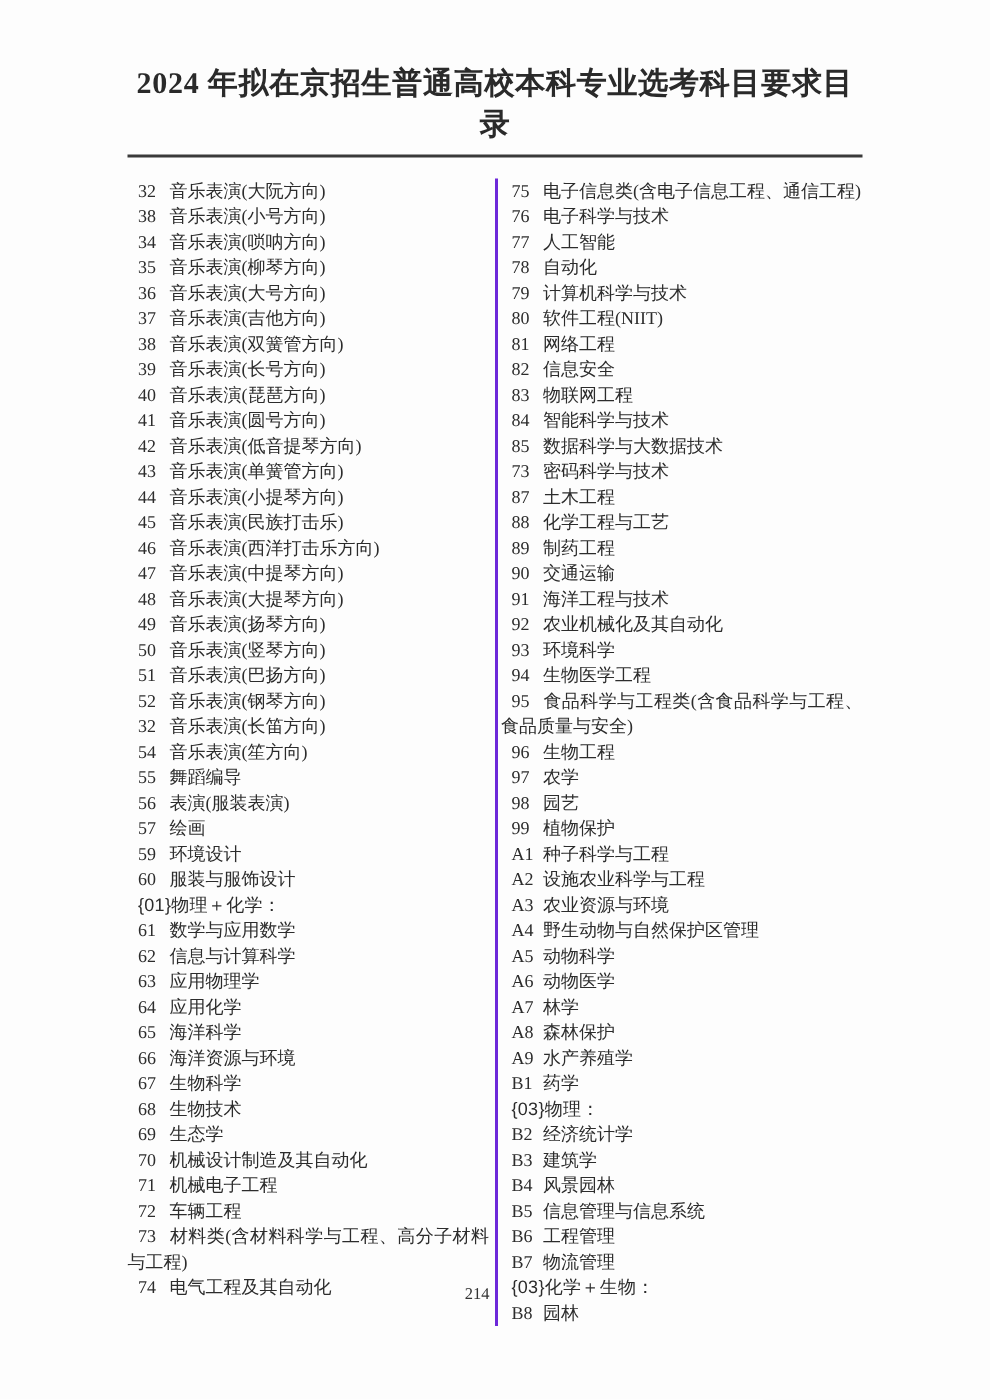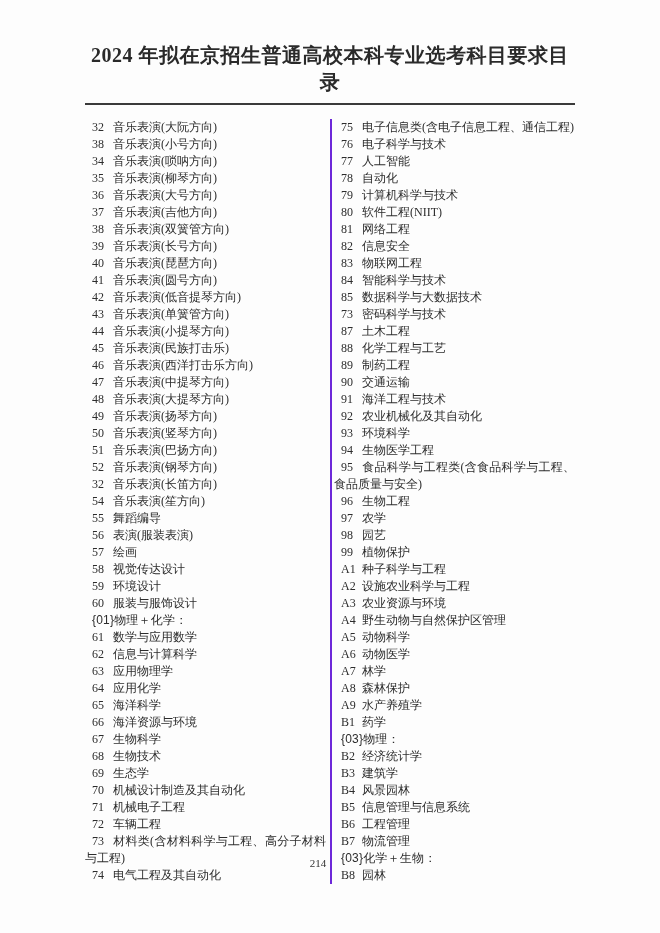--- a/index.html
+++ b/index.html
@@ -106,21 +106,20 @@
           <div class="line"><span class="num">48</span><span class="label">音乐表演(大提琴方向)</span></div>
           <div class="line"><span class="num">49</span><span class="label">音乐表演(扬琴方向)</span></div>
           <div class="line"><span class="num">50</span><span class="label">音乐表演(竖琴方向)</span></div>
           <div class="line"><span class="num">51</span><span class="label">音乐表演(巴扬方向)</span></div>
           <div class="line"><span class="num">52</span><span class="label">音乐表演(钢琴方向)</span></div>
           <div class="line"><span class="num">32</span><span class="label">音乐表演(长笛方向)</span></div>
           <div class="line"><span class="num">54</span><span class="label">音乐表演(笙方向)</span></div>
           <div class="line"><span class="num">55</span><span class="label">舞蹈编导</span></div>
           <div class="line"><span class="num">56</span><span class="label">表演(服装表演)</span></div>
           <div class="line"><span class="num">57</span><span class="label">绘画</span></div>
-          <div class="line"><span class="num">58</span><span class="label">视觉传达设计</span></div>
           <div class="line"><span class="num">59</span><span class="label">环境设计</span></div>
           <div class="line"><span class="num">60</span><span class="label">服装与服饰设计</span></div>
           <div class="line group">{01}物理＋化学：</div>
           <div class="line"><span class="num">61</span><span class="label">数学与应用数学</span></div>
           <div class="line"><span class="num">62</span><span class="label">信息与计算科学</span></div>
           <div class="line"><span class="num">63</span><span class="label">应用物理学</span></div>
           <div class="line"><span class="num">64</span><span class="label">应用化学</span></div>
           <div class="line"><span class="num">65</span><span class="label">海洋科学</span></div>
           <div class="line"><span class="num">66</span><span class="label">海洋资源与环境</span></div>
           <div class="line"><span class="num">67</span><span class="label">生物科学</span></div>

